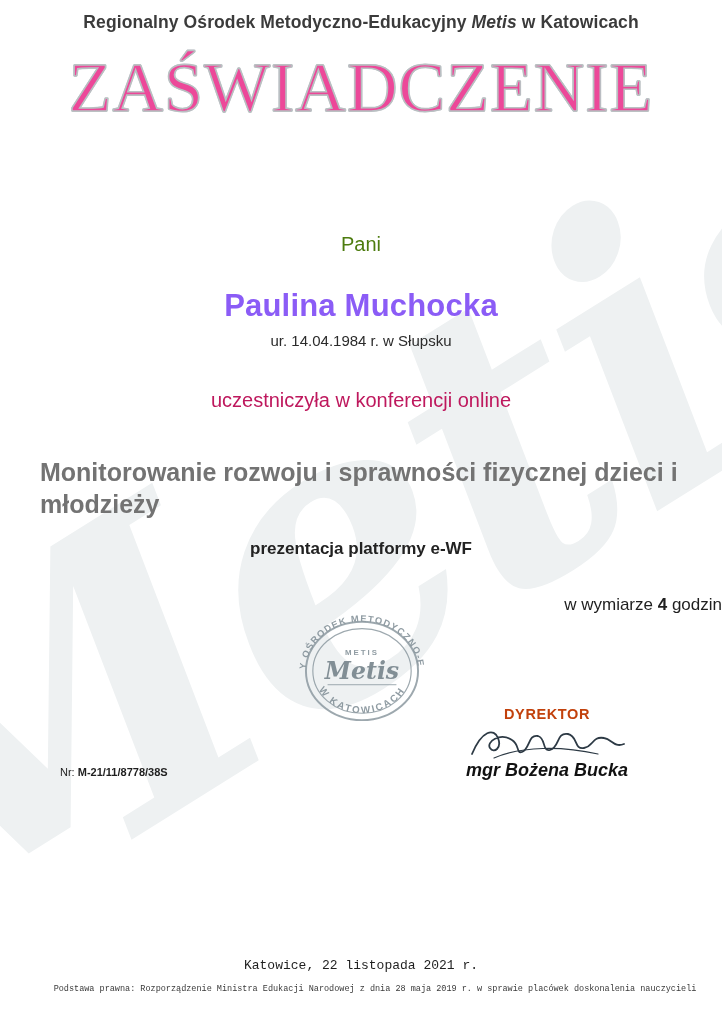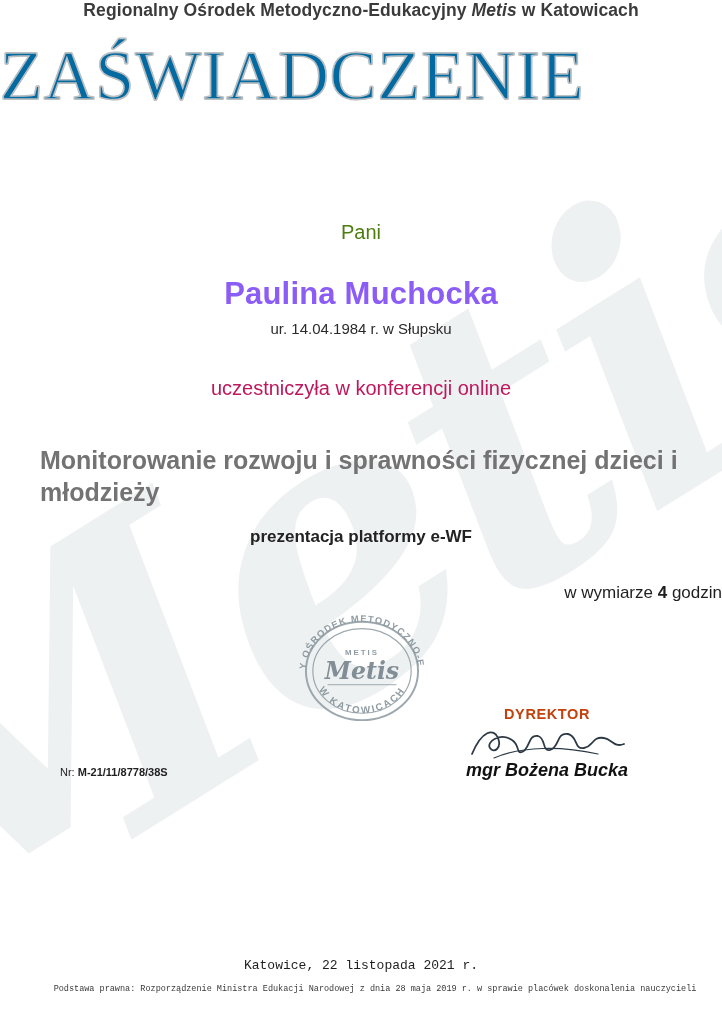--- a/index.html
+++ b/index.html
@@ -44,43 +44,44 @@
     position: relative;
     z-index: 2;
   }
 
   
   .org-title {
     text-align: center;
     font-size: 17.5px;
     font-weight: 700;
     color: #3b3b3b;
-    padding-top: 0;
+    padding-top: 12px;
     letter-spacing: 0.1px;
   }
   .org-title .italic {
     font-style: italic;
     font-weight: 700;
   }
   .org-sub {
     text-align: center;
     font-size: 11.5px;
     font-weight: 600;
     color: #4a4a4a;
     margin-top: 6px;
   }
 
   
   .cert-heading {
+    text-align: center;
     margin-top: 18px;
     font-family: "Liberation Serif", serif;
     font-size: 70px;
     font-weight: 400;
     letter-spacing: 1px;
-    color: #0369a1;
+    color: #ec4899;
     -webkit-text-stroke: 1.4px #b9bfc2;
     text-shadow:
       -1px 0 #c3c8cb, 0 1px #c3c8cb, 1px 0 #c3c8cb, 0 -1px #c3c8cb;
     line-height: 1.05;
   }
 
   .salutation {
     text-align: center;
     font-size: 20px;
     color: #4d7c0f;

